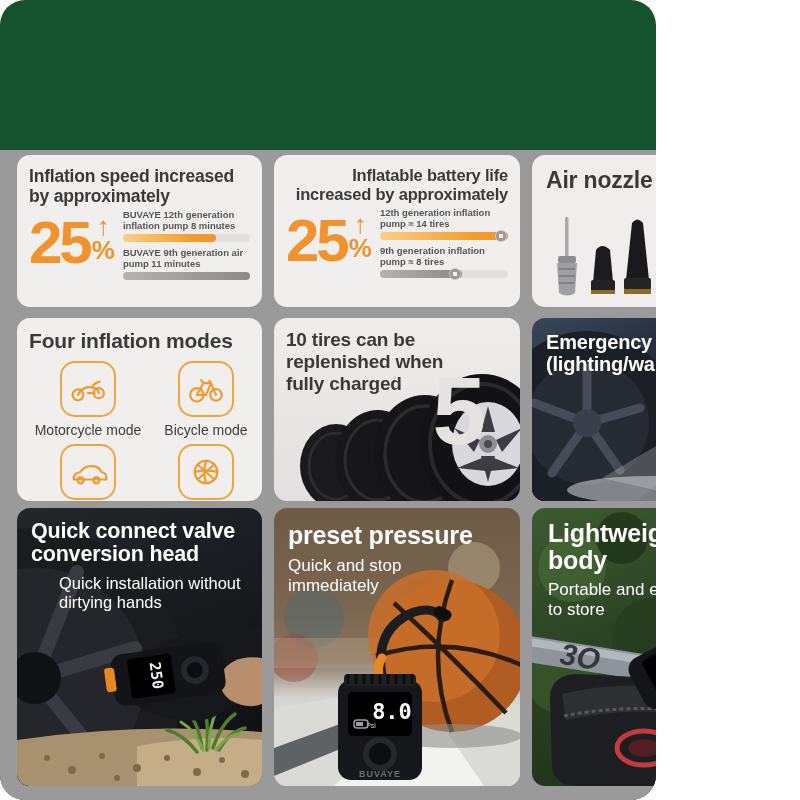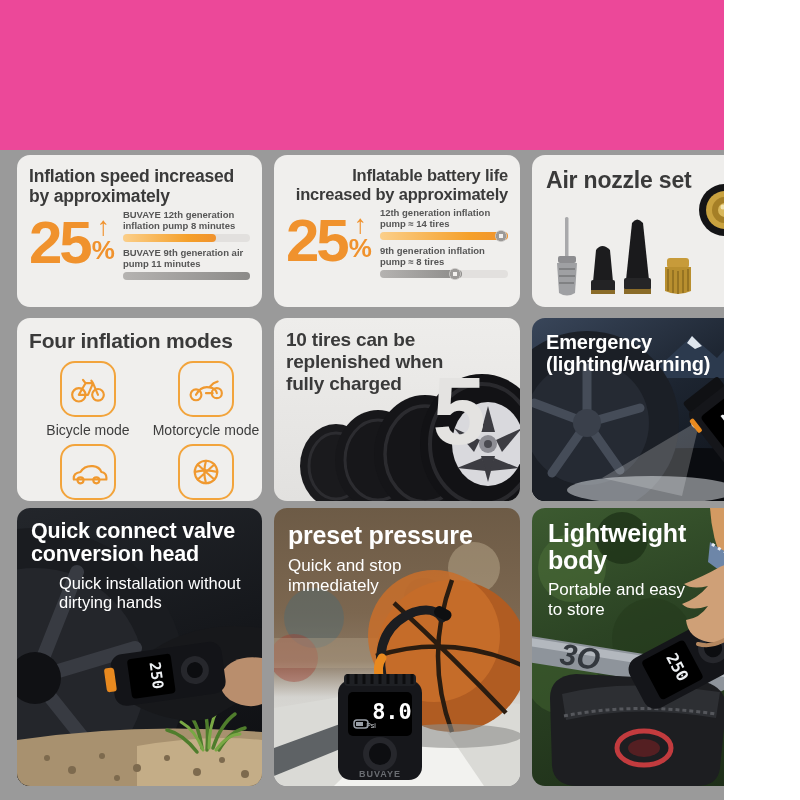--- a/index.html
+++ b/index.html
@@ -1,18 +1,18 @@
 <!DOCTYPE html>
 <html><head>
 <meta charset="utf-8">
 <style>
   * { margin:0; padding:0; box-sizing:border-box; }
   html,body { background:#fff; }
   body { font-family:"Liberation Sans","DejaVu Sans",sans-serif; }
-  .canvas { position:relative; width:724px; height:800px; background:#ec4899; overflow:hidden; }
+  .canvas { position:relative; width:656px; height:800px; background:#14532d; overflow:hidden;border-radius:25px; }
   .gray-bg { position:absolute; left:0; top:150px; width:800px; height:650px; background:#9a9a9a; }
   .card { position:absolute; border-radius:13px; overflow:hidden; background:#f0efed; }
   
   .c1 { left:17px;  width:245px; }
   .c2 { left:274px; width:246px; }
   .c3 { left:532px; width:248px; }
   .r1 { top:155px; height:152px; }
   .r2 { top:318px; height:183px; }
   .r3 { top:508px; height:278px; }
 
@@ -152,36 +152,36 @@
       <circle cx="191" cy="52" r="2.5" fill="#f2e3ae"></circle>
     </svg>
   </div>
 
   <div class="card c1 r2 pad">
     <div class="h-dark modes-title">Four inflation modes</div>
     <div class="modes-grid">
       <div class="mode-cell">
         <div class="mode-tile">
           <svg width="40" height="40" viewBox="0 0 48 48" fill="none" stroke="#f0992f" stroke-width="2.6" stroke-linecap="round" stroke-linejoin="round">
+            <circle cx="12" cy="31" r="6.5"></circle>
+              <circle cx="37" cy="29" r="6"></circle>
+            <path d="M12 31 Q18 20 28 22 L33 17 L38 15 M28 22 Q36 23 37 29 M24 29 h8"></path>
+          </svg>
+        </div>
+        <div class="mode-label">Motorcycle mode</div>
+      </div>
+      <div class="mode-cell">
+        <div class="mode-tile">
+          <svg width="40" height="40" viewBox="0 0 48 48" fill="none" stroke="#f0992f" stroke-width="2.6" stroke-linecap="round" stroke-linejoin="round">
             <circle cx="13" cy="31" r="8"></circle>
               <circle cx="36" cy="31" r="7"></circle>
             <path d="M13 31 L21 17 H30 L36 31 M21 17 L18 13 M28 14 L30 17 L24 31 H13"></path>
           </svg>
         </div>
         <div class="mode-label">Bicycle mode</div>
-      </div>
-      <div class="mode-cell">
-        <div class="mode-tile">
-          <svg width="40" height="40" viewBox="0 0 48 48" fill="none" stroke="#f0992f" stroke-width="2.6" stroke-linecap="round" stroke-linejoin="round">
-            <circle cx="12" cy="31" r="6.5"></circle>
-              <circle cx="37" cy="29" r="6"></circle>
-            <path d="M12 31 Q18 20 28 22 L33 17 L38 15 M28 22 Q36 23 37 29 M24 29 h8"></path>
-          </svg>
-        </div>
-        <div class="mode-label">Motorcycle mode</div>
       </div>
       <div class="mode-cell">
         <div class="mode-tile">
           <svg width="40" height="40" viewBox="0 0 48 48" fill="none" stroke="#f0992f" stroke-width="2.6" stroke-linecap="round" stroke-linejoin="round">
             <path d="M7 33 q-1 -8 8 -9 q5 -8 15 -7 q8 1 10 7 q7 1 6 9 z"></path>
             <circle cx="15" cy="34" r="3.6"></circle>
               <circle cx="34" cy="34" r="3.6"></circle>
           </svg>
         </div>
 

